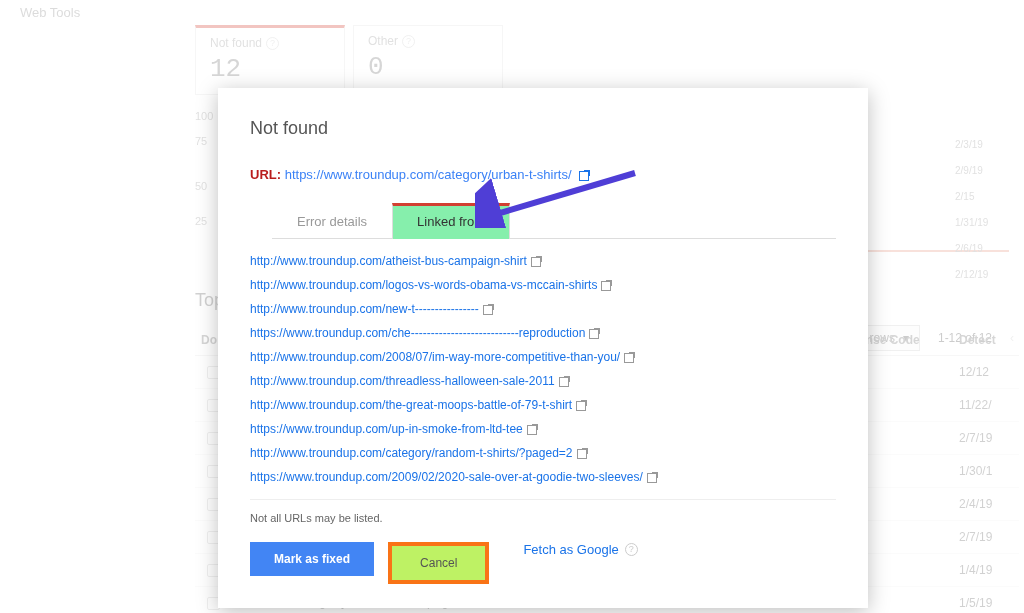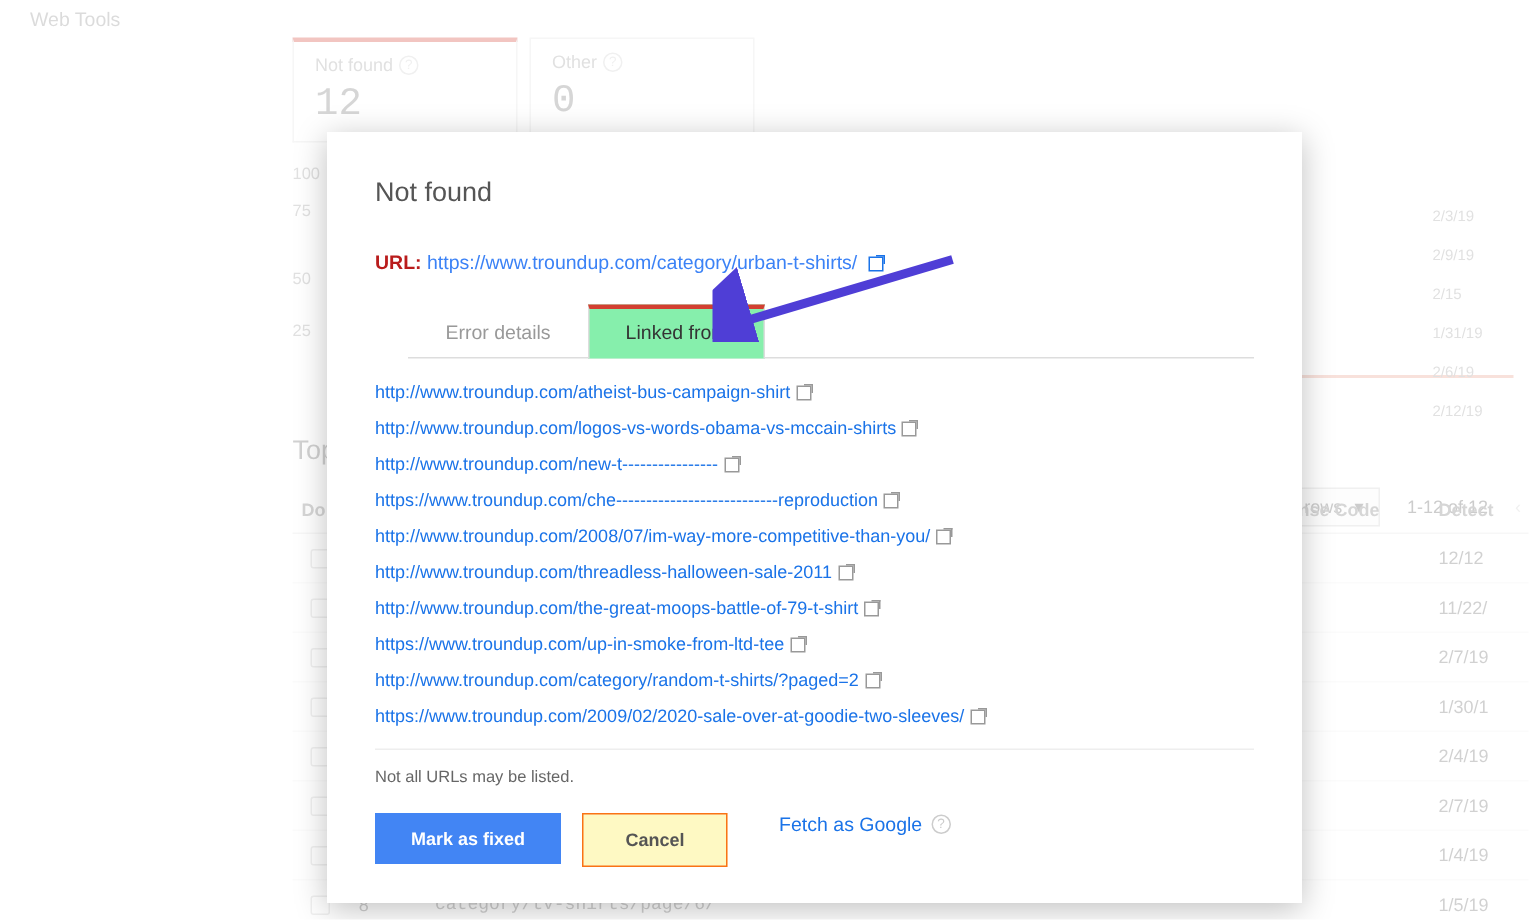--- a/index.html
+++ b/index.html
@@ -56,21 +56,21 @@
     .tab.active { color: #333; border-color: #ddd; background: #86efac; border-top: 3px solid #d23f31; padding-top: 8px; }
     
     .link-list { padding: 10px 0 0 0; }
     .link-item { padding: 5px 0; font-size: 12px; }
     .link-item a { color: #1a73e8; text-decoration: none; }
     .divider { height: 1px; background: #eee; margin: 10px 0 0 0; }
     .note { font-size: 11px; color: #666; margin: 12px 0 18px 0; }
     
     .modal-actions { display: flex; align-items: flex-start; gap: 14px; }
     .btn-primary { background: #4285f4; color: #fff; border: none; padding: 10px 24px; font-size: 12px; font-weight: bold; cursor: pointer; }
-    .btn-secondary { background: #fef9c3; color: #555; border: 1px solid #f97316; padding: 10px 28px; font-size: 12px; font-weight: bold; cursor: pointer; }
+    .btn-secondary { background: #bef264; color: #555; border: 4px solid #f97316; padding: 10px 28px; font-size: 12px; font-weight: normal; cursor: pointer; }
     .fetch-link { color: #1a73e8; font-size: 13px; margin-left: 20px; display: flex; align-items: center; gap: 6px; cursor: pointer; }
     
     .arrow { position: absolute; z-index: 20; }
     .arrow svg { display: block; }
   </style>
 </head>
 <body>
 
 <div class="sidebar">Web Tools</div>
 

